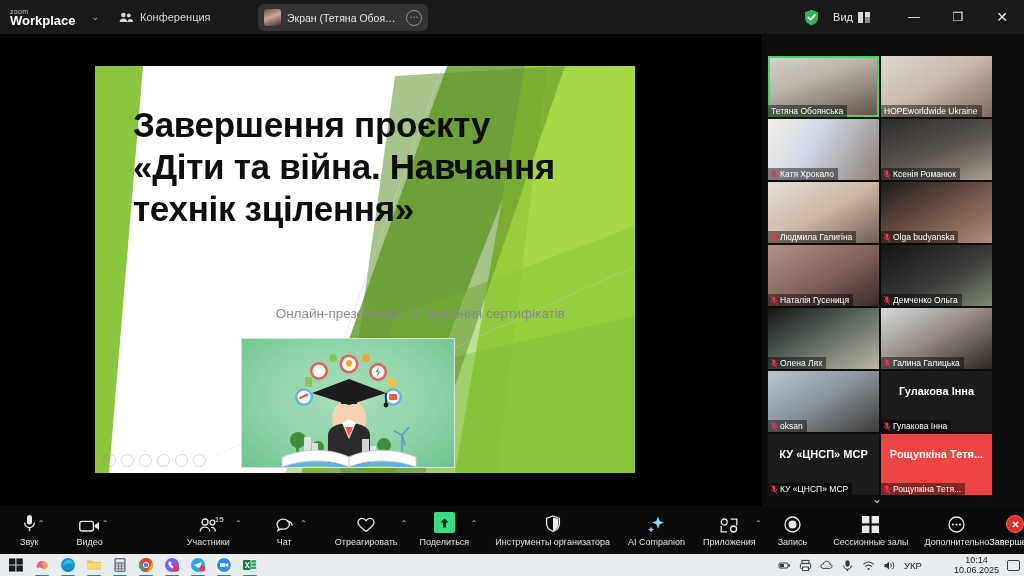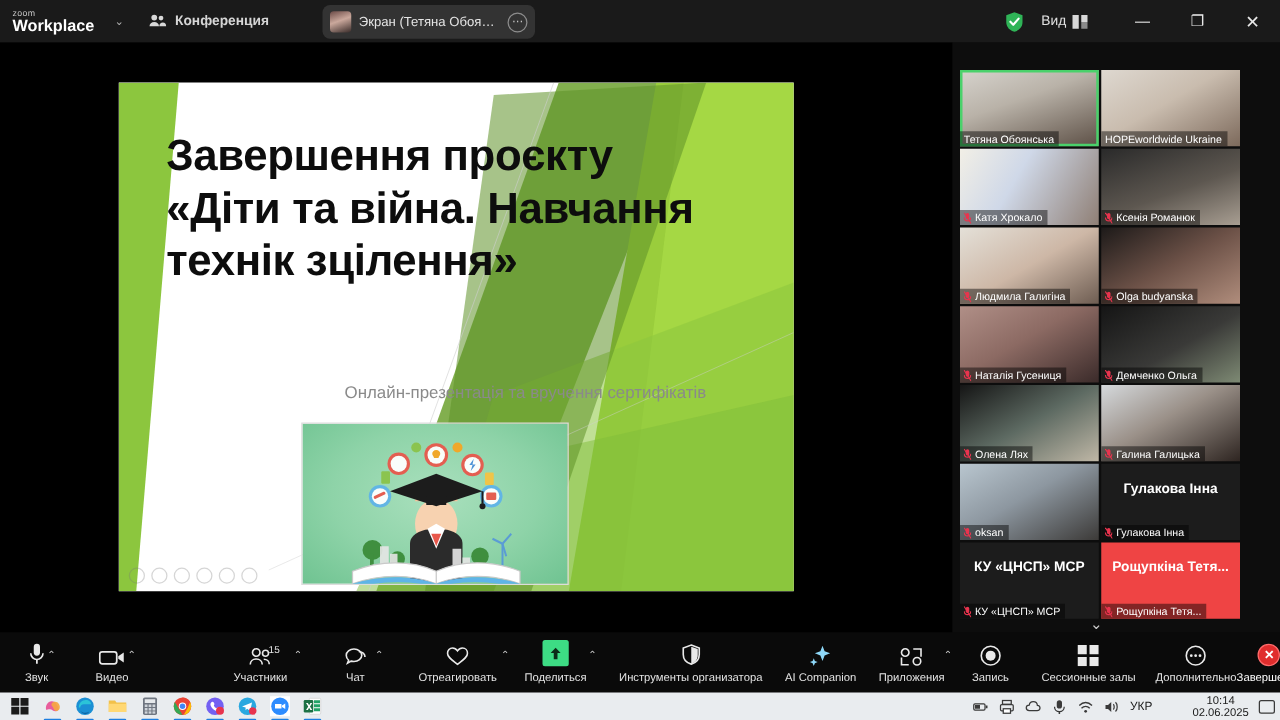--- a/index.html
+++ b/index.html
@@ -13,21 +13,21 @@
 
   
   .titlebar {
     position: absolute; top: 0; left: 0; width: 1024px; height: 34px;
     background: #1a1a1a; display: flex; align-items: center;
   }
   .zoom-logo { margin-left: 10px; line-height: 1; }
   .zoom-logo .z1 { font-size: 7px; color: #c8c8c8; display: block; letter-spacing: .3px; }
   .zoom-logo .z2 { font-size: 13px; color: #fff; font-weight: bold; display: block; margin-top: -1px; }
   .tb-caret { color: #b9b9b9; font-size: 9px; margin-left: 16px; }
-  .tb-conf { display: flex; align-items: flex-start; margin-left: 20px; gap: 7px; font-weight: bold; }
+  .tb-conf { display: flex; align-items: center; margin-left: 20px; gap: 7px; }
   .tb-conf .lbl { color: #d6d6d6; font-size: 11px; }
   .share-tab {
     position: absolute; left: 258px; top: 4px; width: 170px; height: 27px;
     background: #333; border-radius: 6px; display: flex; align-items: center;
     padding: 0 6px; gap: 6px;
   }
   .share-thumb {
     width: 17px; height: 17px; border-radius: 3px; flex: 0 0 auto;
     background: linear-gradient(160deg,#6b4a46 0%,#caa89c 45%,#3a2c2a 100%);
   }
@@ -694,18 +694,18 @@
         <path d="M3.2 7.6c1-1 2.2-1.5 3.3-1.5s2.3.5 3.3 1.5" stroke="#3a3a3a" stroke-width="1.1" fill="none"></path>
         <circle cx="6.5" cy="10" r="1.1" fill="#3a3a3a"></circle>
       </svg>
       <svg class="tsvg" viewBox="0 0 13 13">
         <path d="M1.4 5h2L6 2.6v8L3.4 8.2h-2z" fill="#3a3a3a"></path>
         <path d="M7.6 4.4c1 .9 1 3.3 0 4.2M9.4 2.8c1.8 1.6 1.8 5.8 0 7.4" stroke="#3a3a3a" stroke-width="1" fill="none"></path>
       </svg>
       <span class="lang">УКР</span>
       <div class="clock">
         <div>10:14</div>
-        <div>02.06.2025</div>
+        <div>10.06.2025</div>
       </div>
       <span class="notif"></span>
     </div>
   </div>
 </div>
 
 </body></html>

